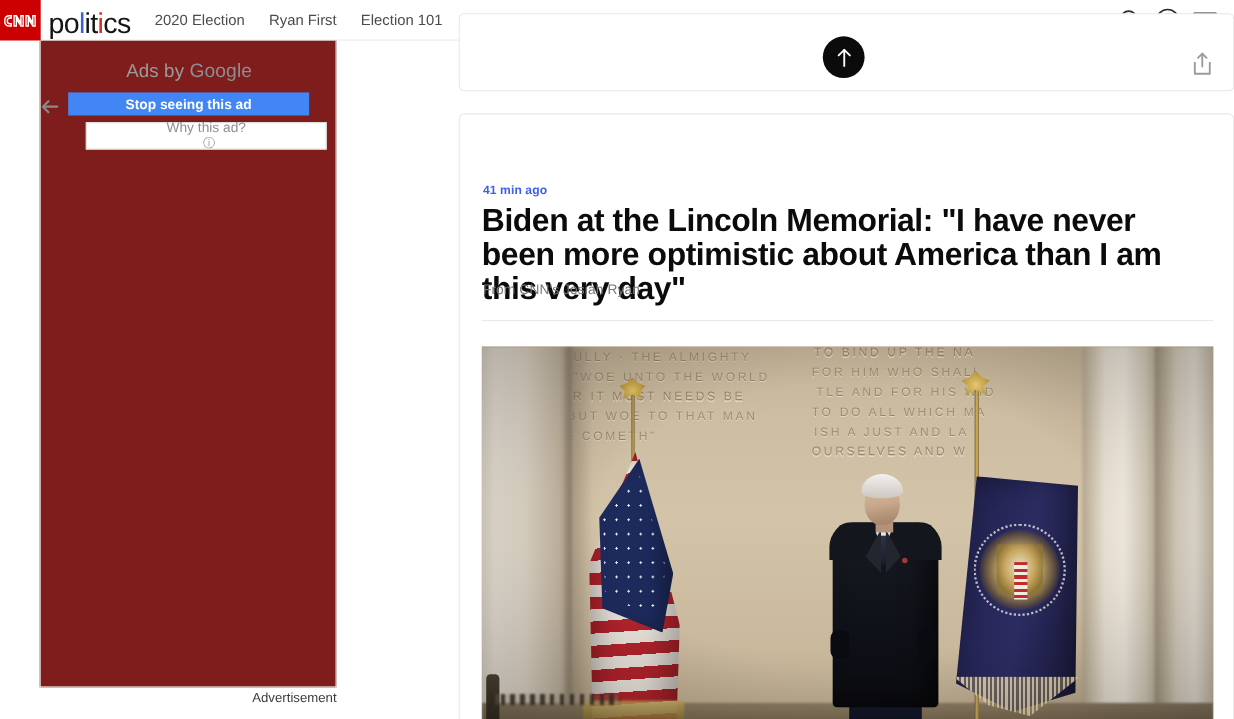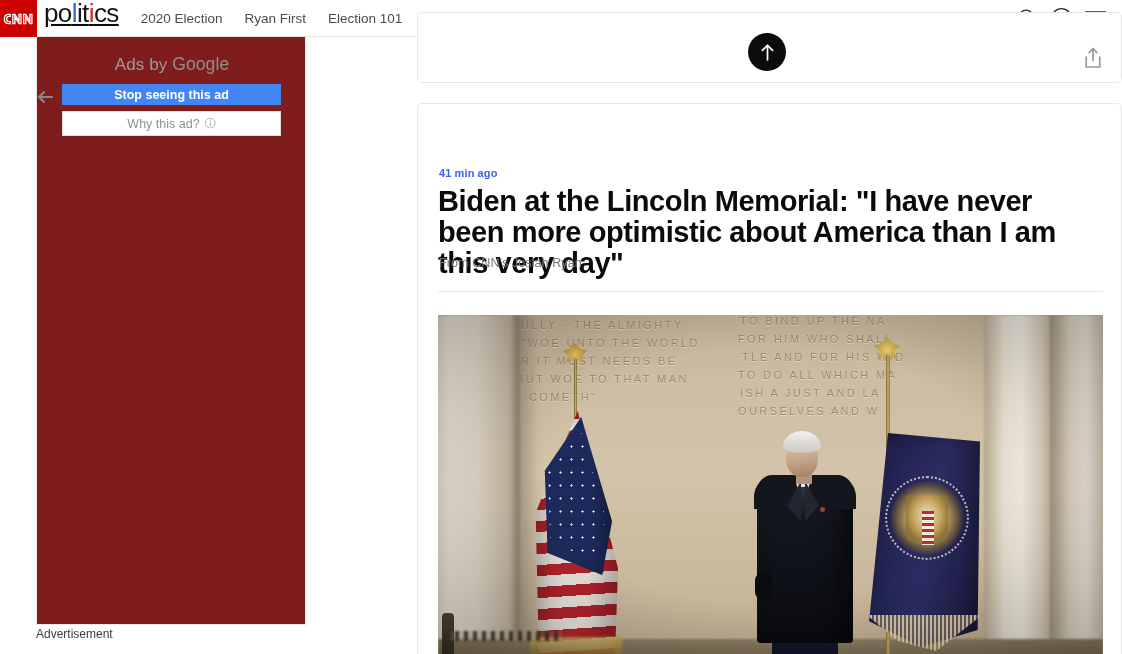--- a/index.html
+++ b/index.html
@@ -23,23 +23,22 @@
     position: relative;
     width: 1122px;
     height: 37px;
     background: #ffffff;
     border-bottom: 1px solid #e6e6e6;
     display: flex;
     align-items: stretch;
   }
   #logo-block {
     display: flex;
-    align-items: flex-start;
+    align-items: flex-end;
     height: 37px;
-    text-decoration: underline;
   }
   #cnn-logo {
     width: 37px;
     height: 37px;
     background: #cc0000;
     display: flex;
     align-items: center;
     justify-content: center;
     flex: 0 0 auto;
   }
@@ -184,44 +183,45 @@
     font-weight: 700;
     display: flex;
     align-items: center;
     justify-content: center;
     cursor: pointer;
     border: none;
     font-family: "Liberation Sans", sans-serif;
   }
   #why-this-ad {
     position: absolute;
-    left: 25px;
+    left: 41px;
     top: 74px;
     width: 219px;
     height: 25px;
     background: #ffffff;
     border: 1px solid #dcdcdc;
     color: #909090;
     font-size: 12.5px;
     display: flex;
     align-items: center;
     justify-content: center;
     cursor: pointer;
     font-family: "Liberation Sans", sans-serif;
+    flex-direction: column;
   }
   #why-this-ad .info-glyph {
     margin-left: 5px;
     font-size: 11px;
   }
   #advertisement-label {
     position: absolute;
     left: 36px;
     top: 590px;
     width: 270px;
-    text-align: left;
+    text-align: right;
     font-size: 12px;
     color: #3c3c3c;
   }
 
   
   #main-col {
     position: absolute;
     left: 417px;
     top: 0px;
     width: 705px;

